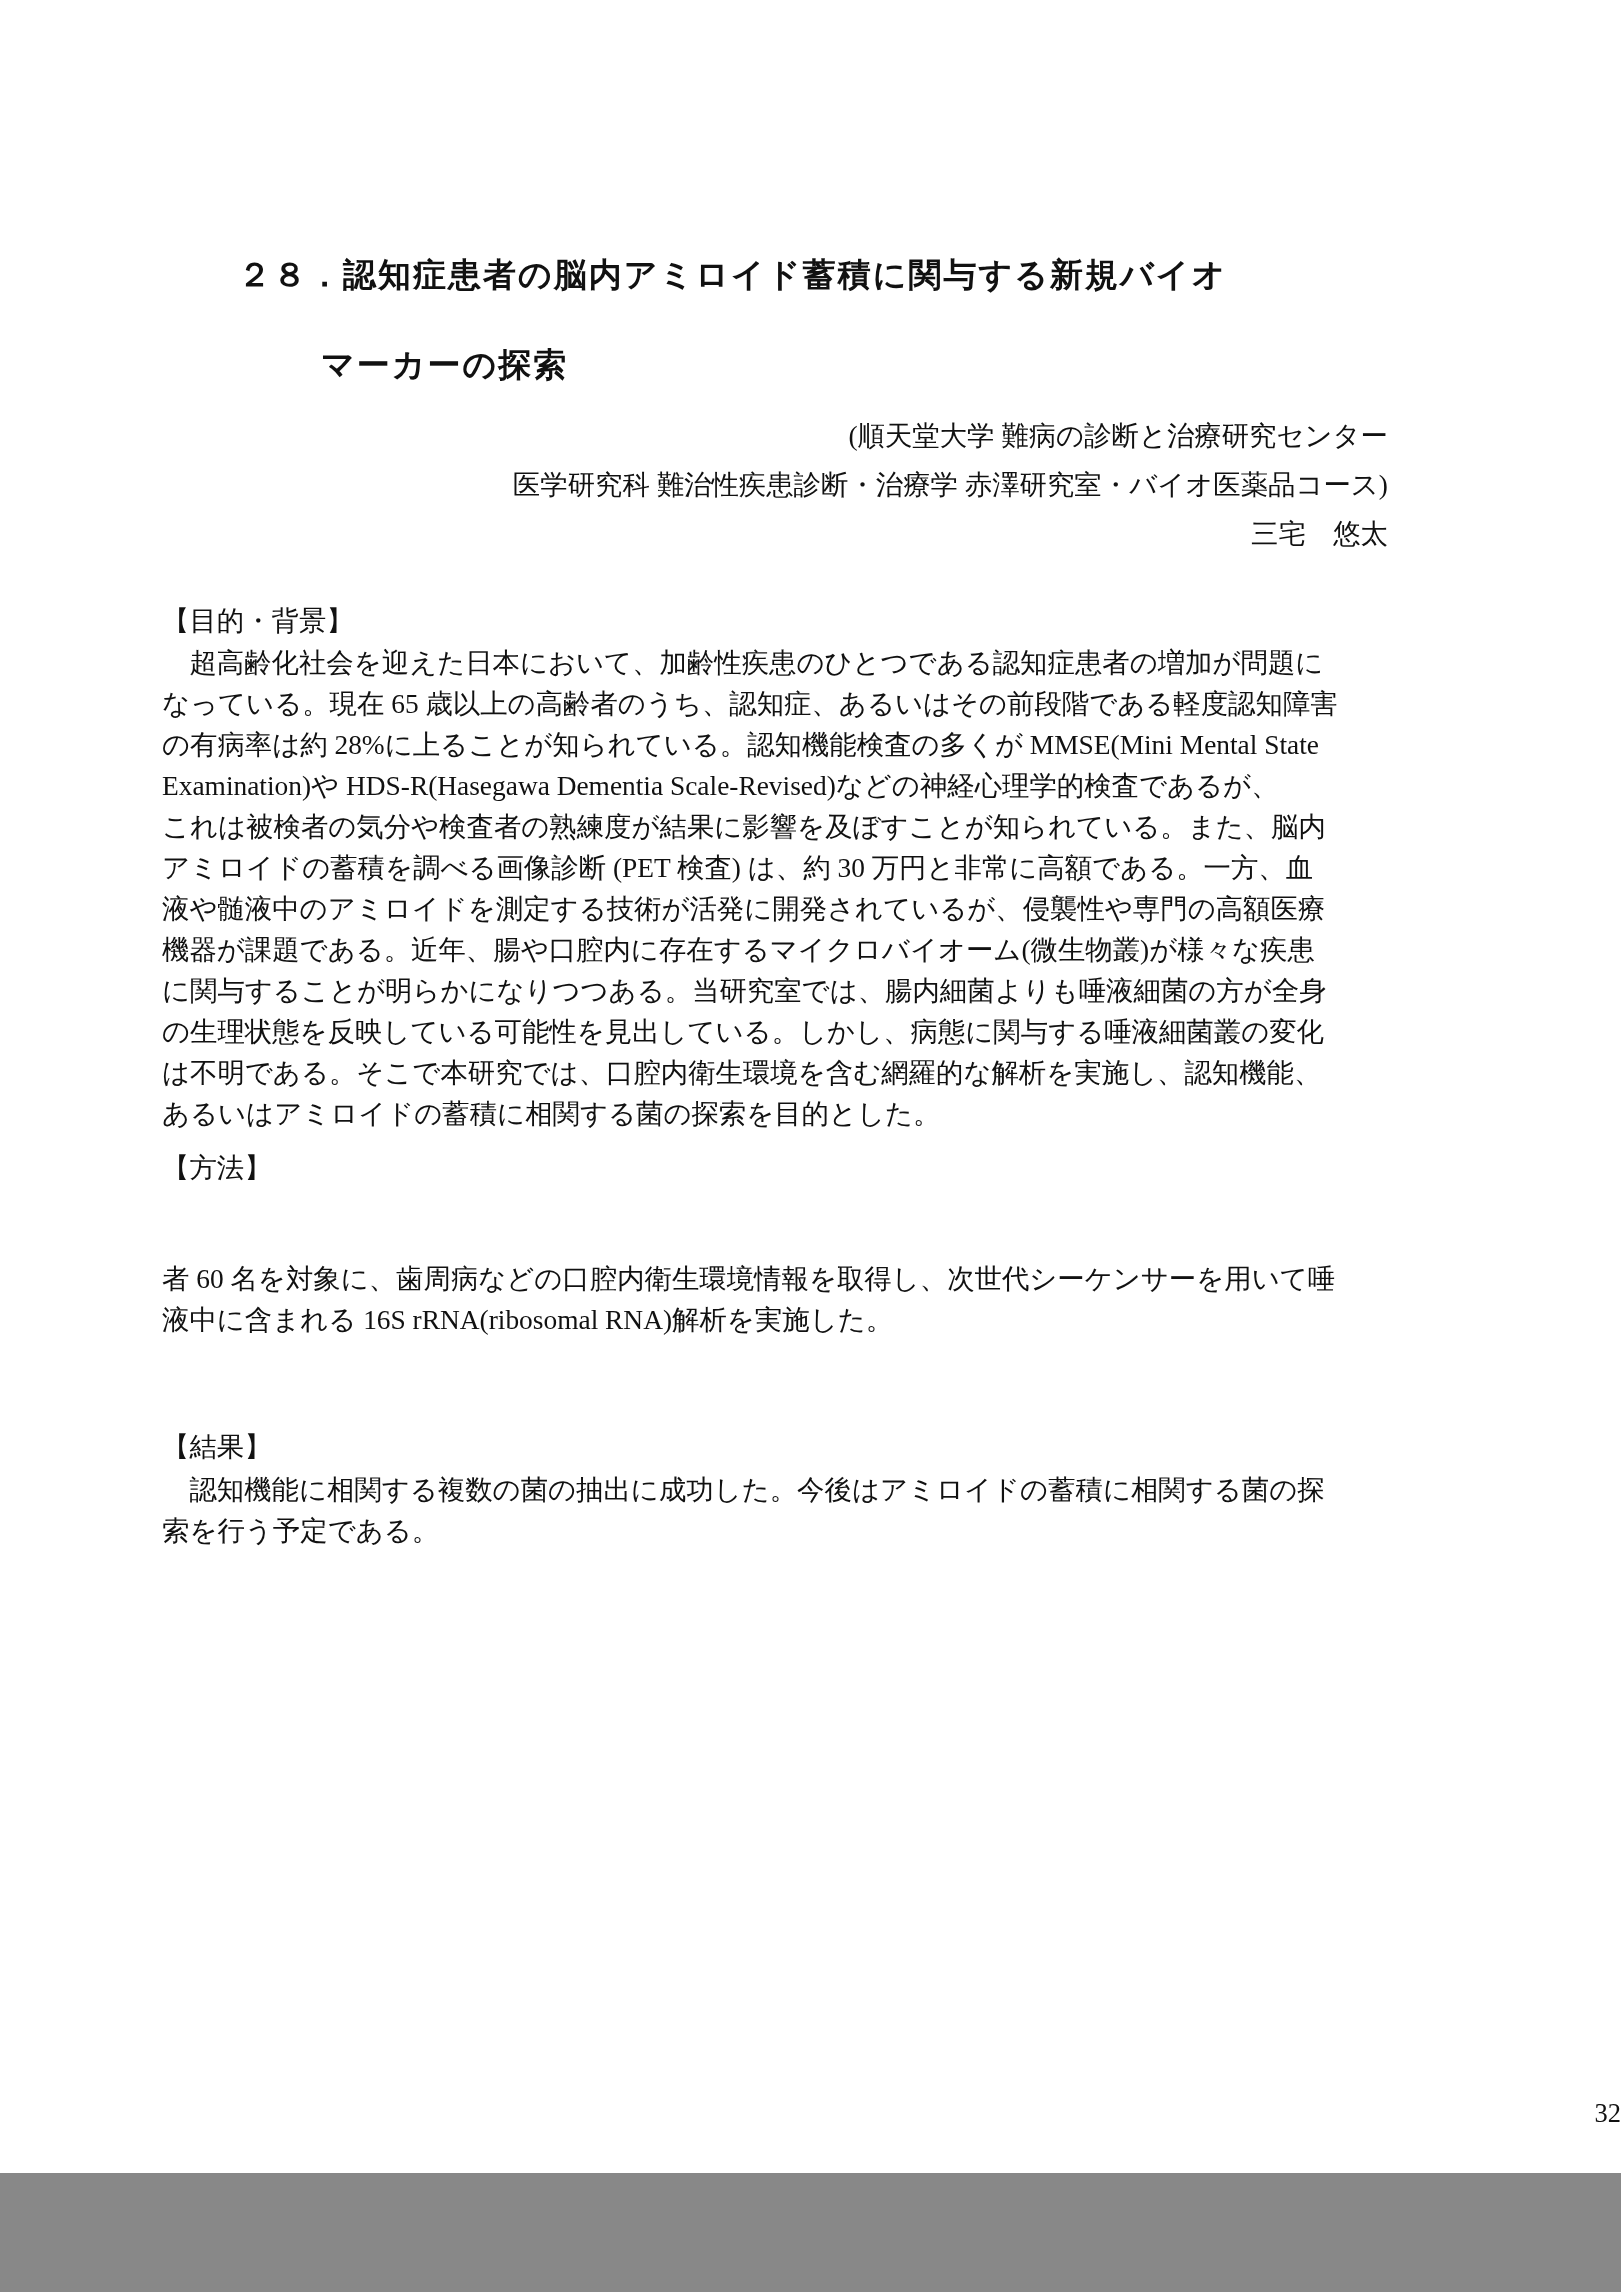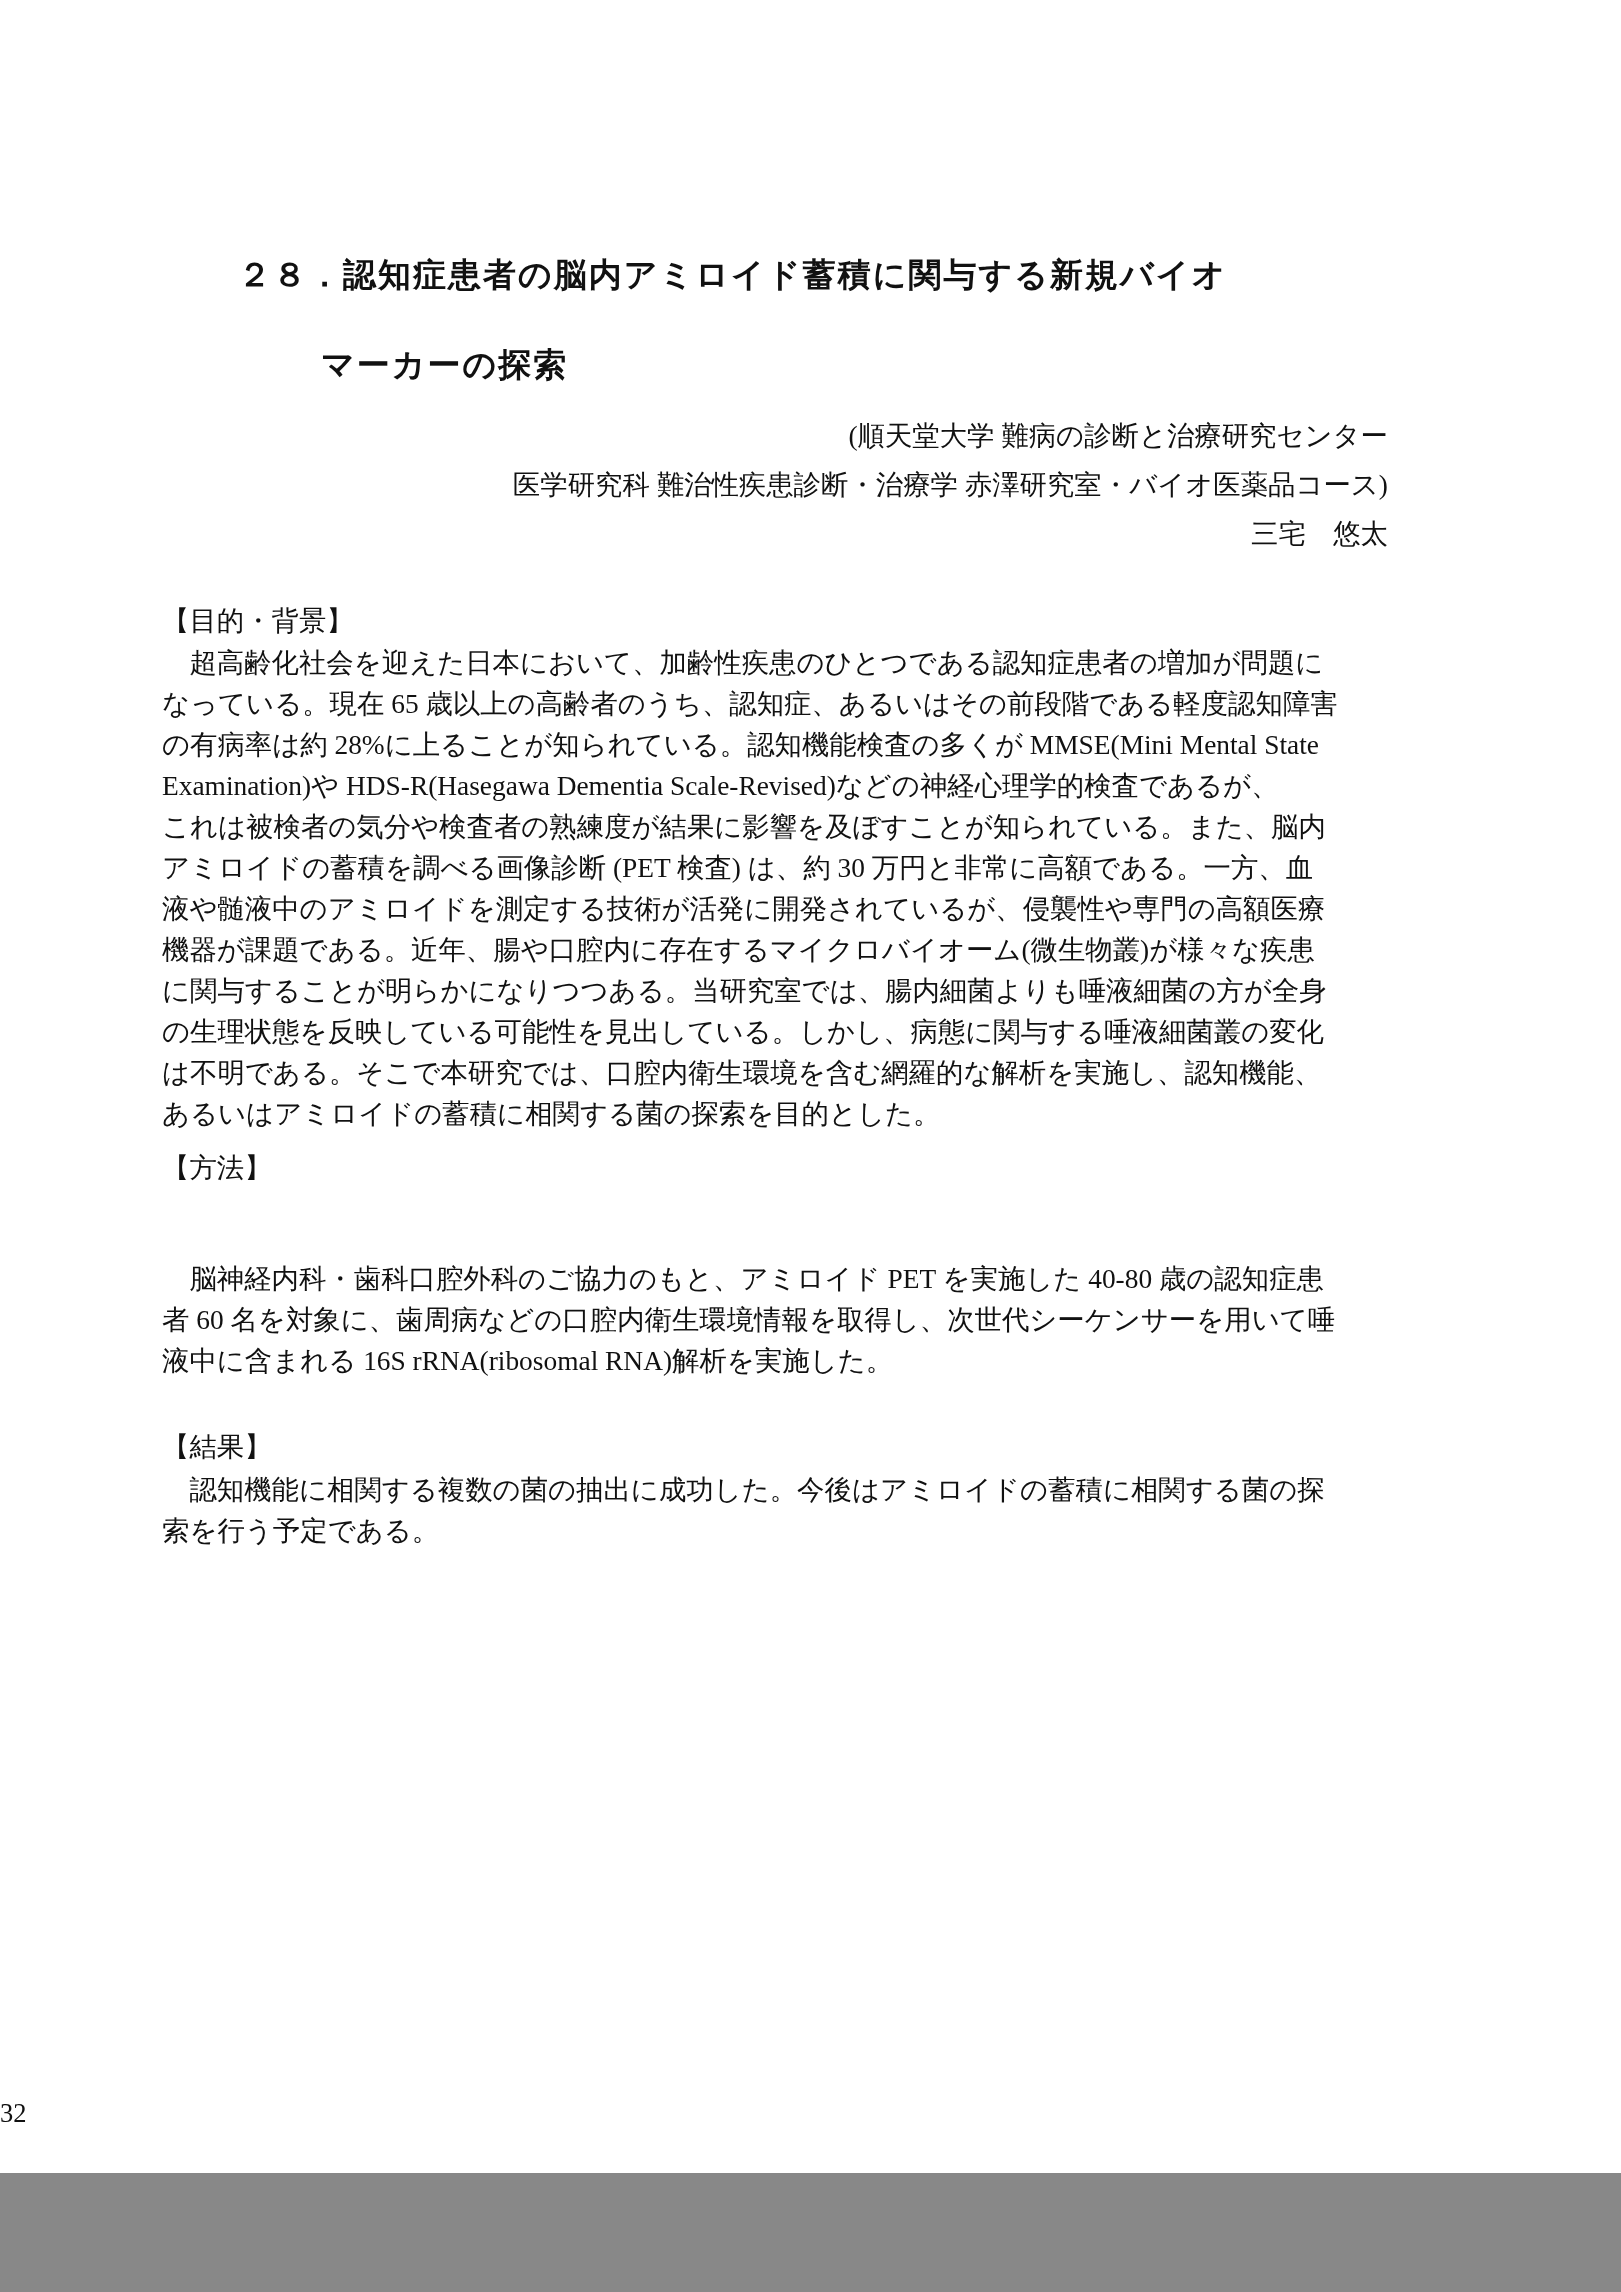--- a/index.html
+++ b/index.html
@@ -64,21 +64,21 @@
   #body-purpose    { top: 643px; }
   #heading-method  { top: 1150px; }
   #body-method     { top: 1259px; }
   #heading-result  { top: 1429px; }
   #body-result     { top: 1470px; }
   .page-number {
     position: absolute;
     left: 0;
     right: 0;
     top: 2098px;
-    text-align: left;
+    text-align: right;
     font-size: 26.5px;
   }
 </style>
 </head>
 <body>
 
 <div class="page">
 
   <div class="title-line1">２８．認知症患者の脳内アミロイド蓄積に関与する新規バイオ</div>
 
@@ -103,21 +103,20 @@
       <div class="text-line">液や髄液中のアミロイドを測定する技術が活発に開発されているが、侵襲性や専門の高額医療</div>
       <div class="text-line">機器が課題である。近年、腸や口腔内に存在するマイクロバイオーム(微生物叢)が様々な疾患</div>
       <div class="text-line">に関与することが明らかになりつつある。当研究室では、腸内細菌よりも唾液細菌の方が全身</div>
       <div class="text-line">の生理状態を反映している可能性を見出している。しかし、病態に関与する唾液細菌叢の変化</div>
       <div class="text-line">は不明である。そこで本研究では、口腔内衛生環境を含む網羅的な解析を実施し、認知機能、</div>
       <div class="text-line">あるいはアミロイドの蓄積に相関する菌の探索を目的とした。</div>
     </div>
 
   <div class="section-heading" id="heading-method">【方法】</div>
   <div class="section-body" id="body-method">
-      <div class="text-line">　脳神経内科・歯科口腔外科のご協力のもと、アミロイド PET を実施した 40-80 歳の認知症患</div>
       <div class="text-line">者 60 名を対象に、歯周病などの口腔内衛生環境情報を取得し、次世代シーケンサーを用いて唾</div>
       <div class="text-line">液中に含まれる 16S rRNA(ribosomal RNA)解析を実施した。</div>
     </div>
 
   <div class="section-heading" id="heading-result">【結果】</div>
   <div class="section-body" id="body-result">
       <div class="text-line">　認知機能に相関する複数の菌の抽出に成功した。今後はアミロイドの蓄積に相関する菌の探</div>
       <div class="text-line">索を行う予定である。</div>
     </div>
 

